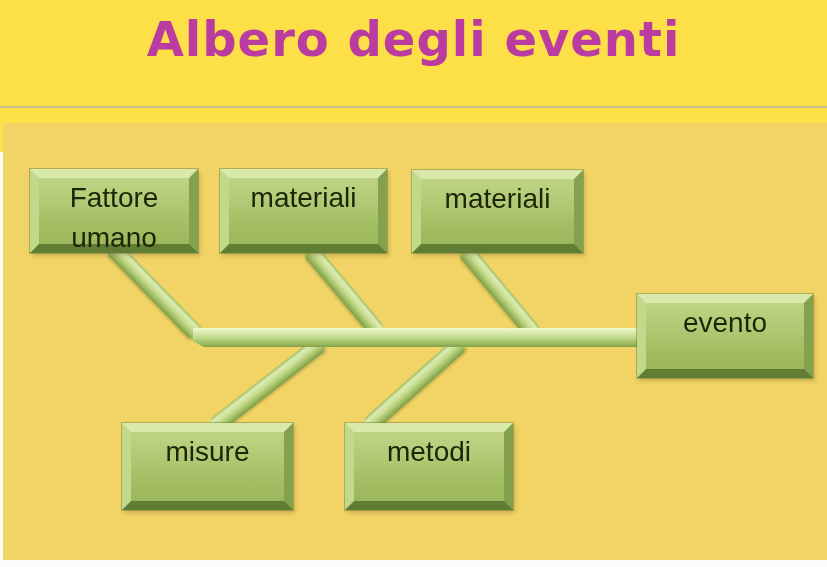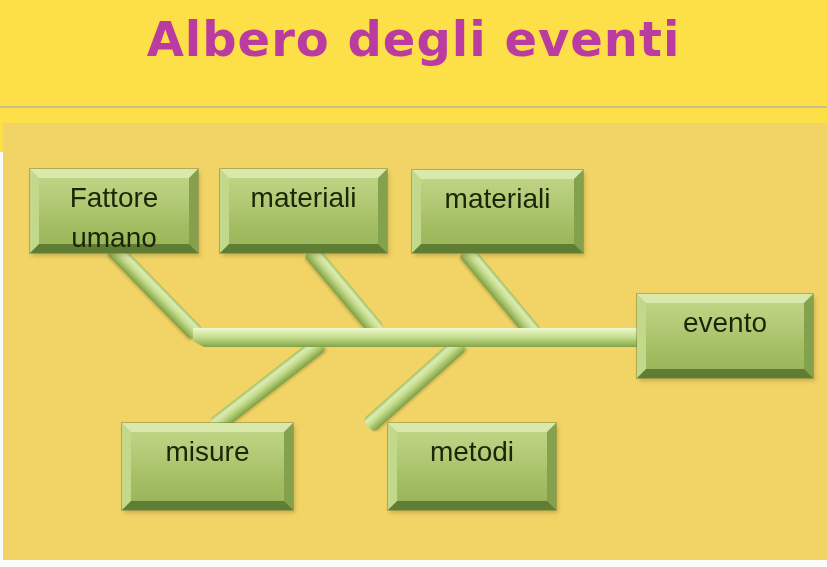--- a/index.html
+++ b/index.html
@@ -101,21 +101,21 @@
     text-align: center;
     font-size: 28px;
     line-height: 40px;
     color: #1c2607;
   }
   .node-fattore  { left: 30px;  top: 169px; width: 168px; height: 84px; }
   .node-materiali{ left: 220px; top: 169px; width: 167px; height: 84px; }
   .node-macchine { left: 412px; top: 170px; width: 171px; height: 83px; }
   .node-evento   { left: 637px; top: 294px; width: 176px; height: 84px; }
   .node-misure   { left: 122px; top: 423px; width: 171px; height: 87px; }
-  .node-metodi   { left: 345px; top: 423px; width: 168px; height: 87px; margin-left: 43px; }
+  .node-metodi   { left: 345px; top: 423px; width: 168px; height: 87px; }
 
   .bottom-strip {
     position: absolute;
     left: 0; top: 560px;
     width: 827px; height: 7px;
     background: #fcfcfb;
     z-index: 4;
   }
 </style>
 </head>

